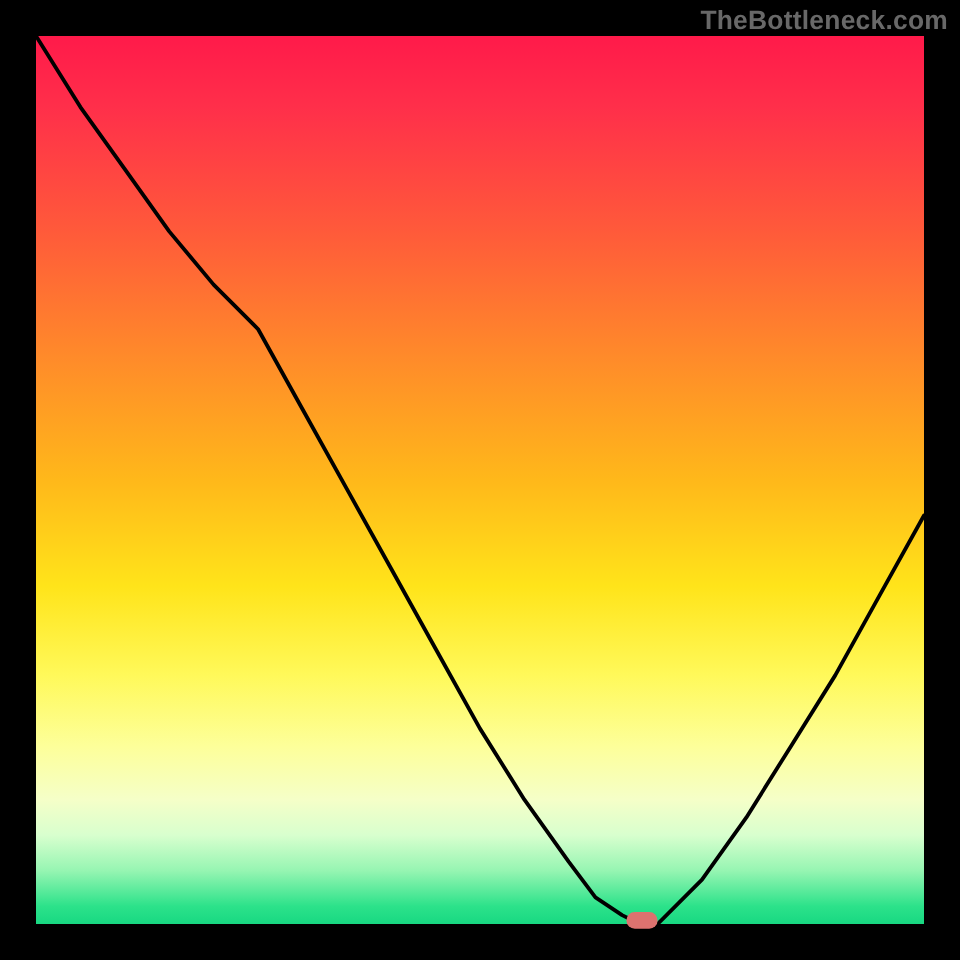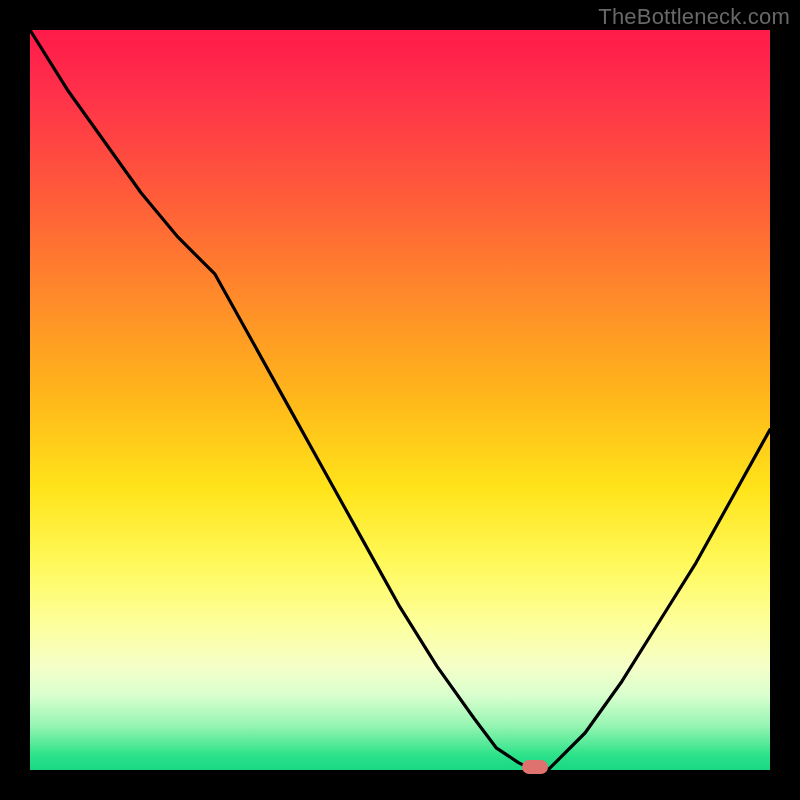--- a/index.html
+++ b/index.html
@@ -56,21 +56,21 @@
     height: 14px;
     background: #dd726f;
     border-radius: 7px;
   }
   .watermark {
     position: absolute;
     top: 4px;
     right: 10px;
     font-family: Arial, Helvetica, sans-serif;
     font-size: 22px;
-    font-weight: 400;
+    font-weight: 700;
     color: #686868;
     letter-spacing: 0.2px;
   }
 </style>
 </head>
 <body>
 
 <div class="watermark">TheBottleneck.com</div>
 
 <div class="plot-area">

